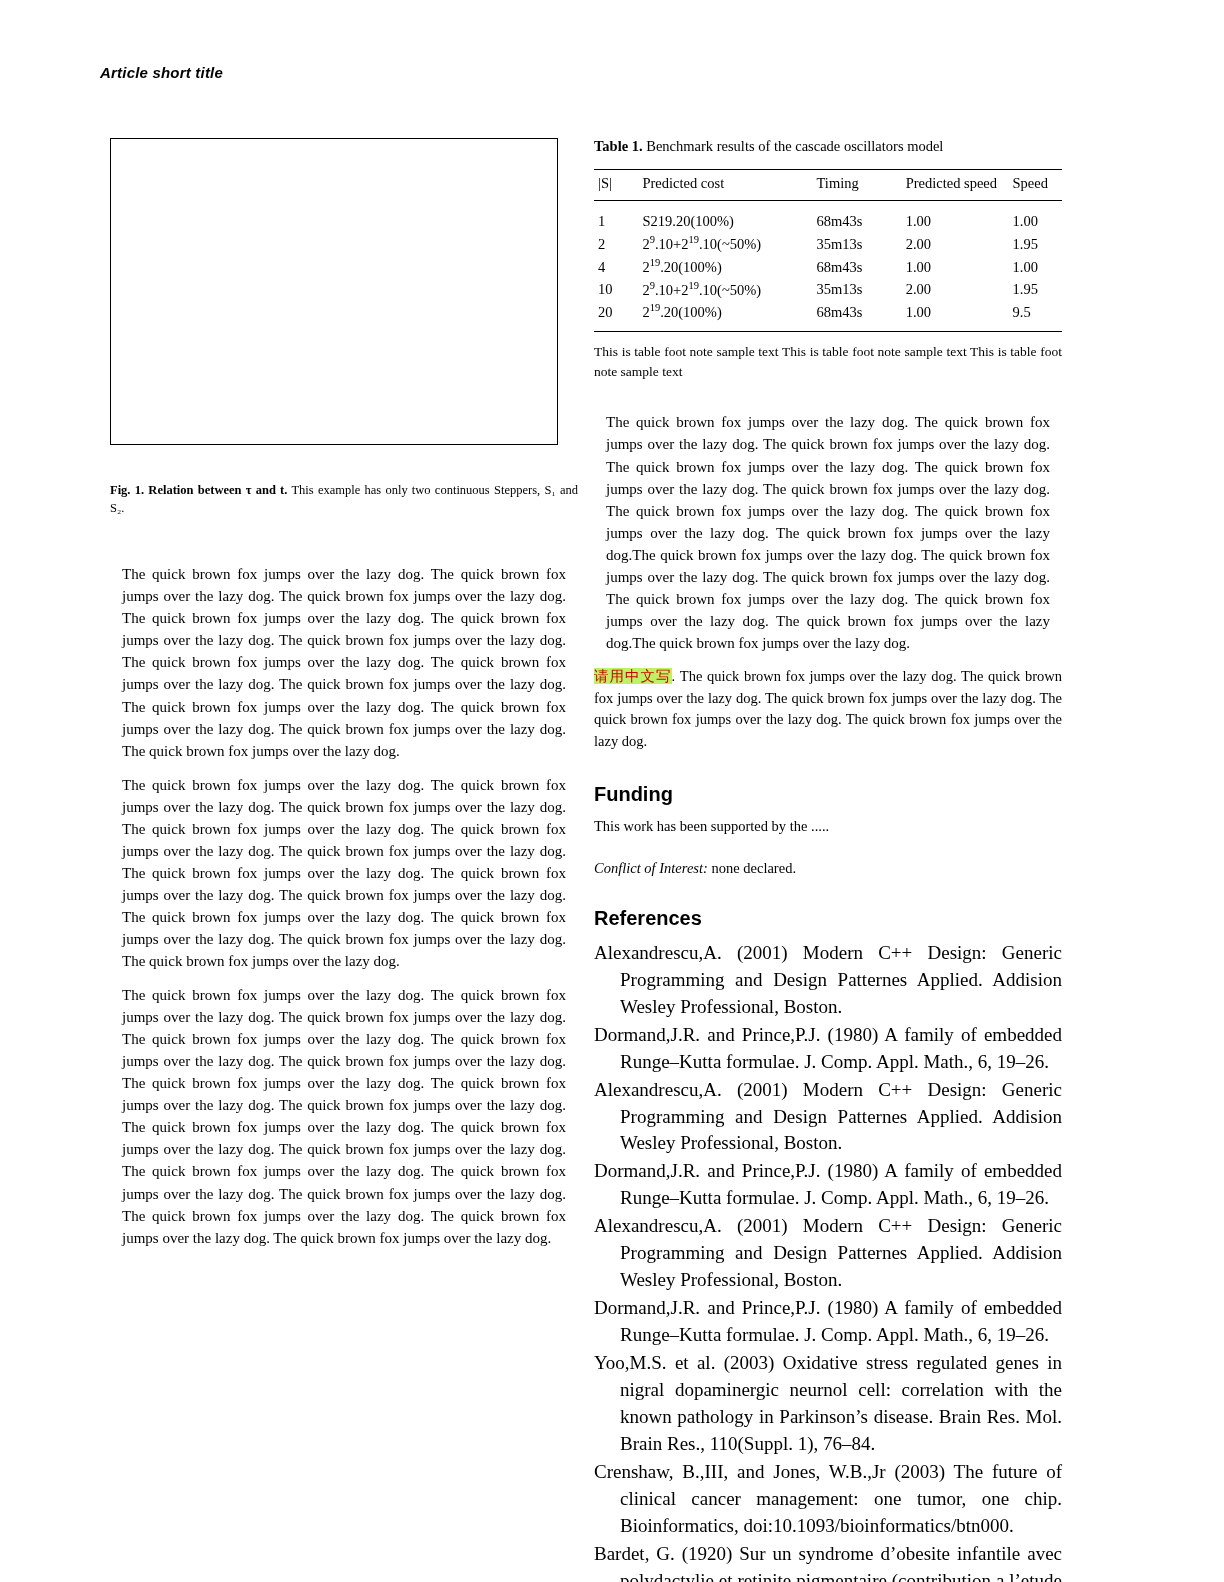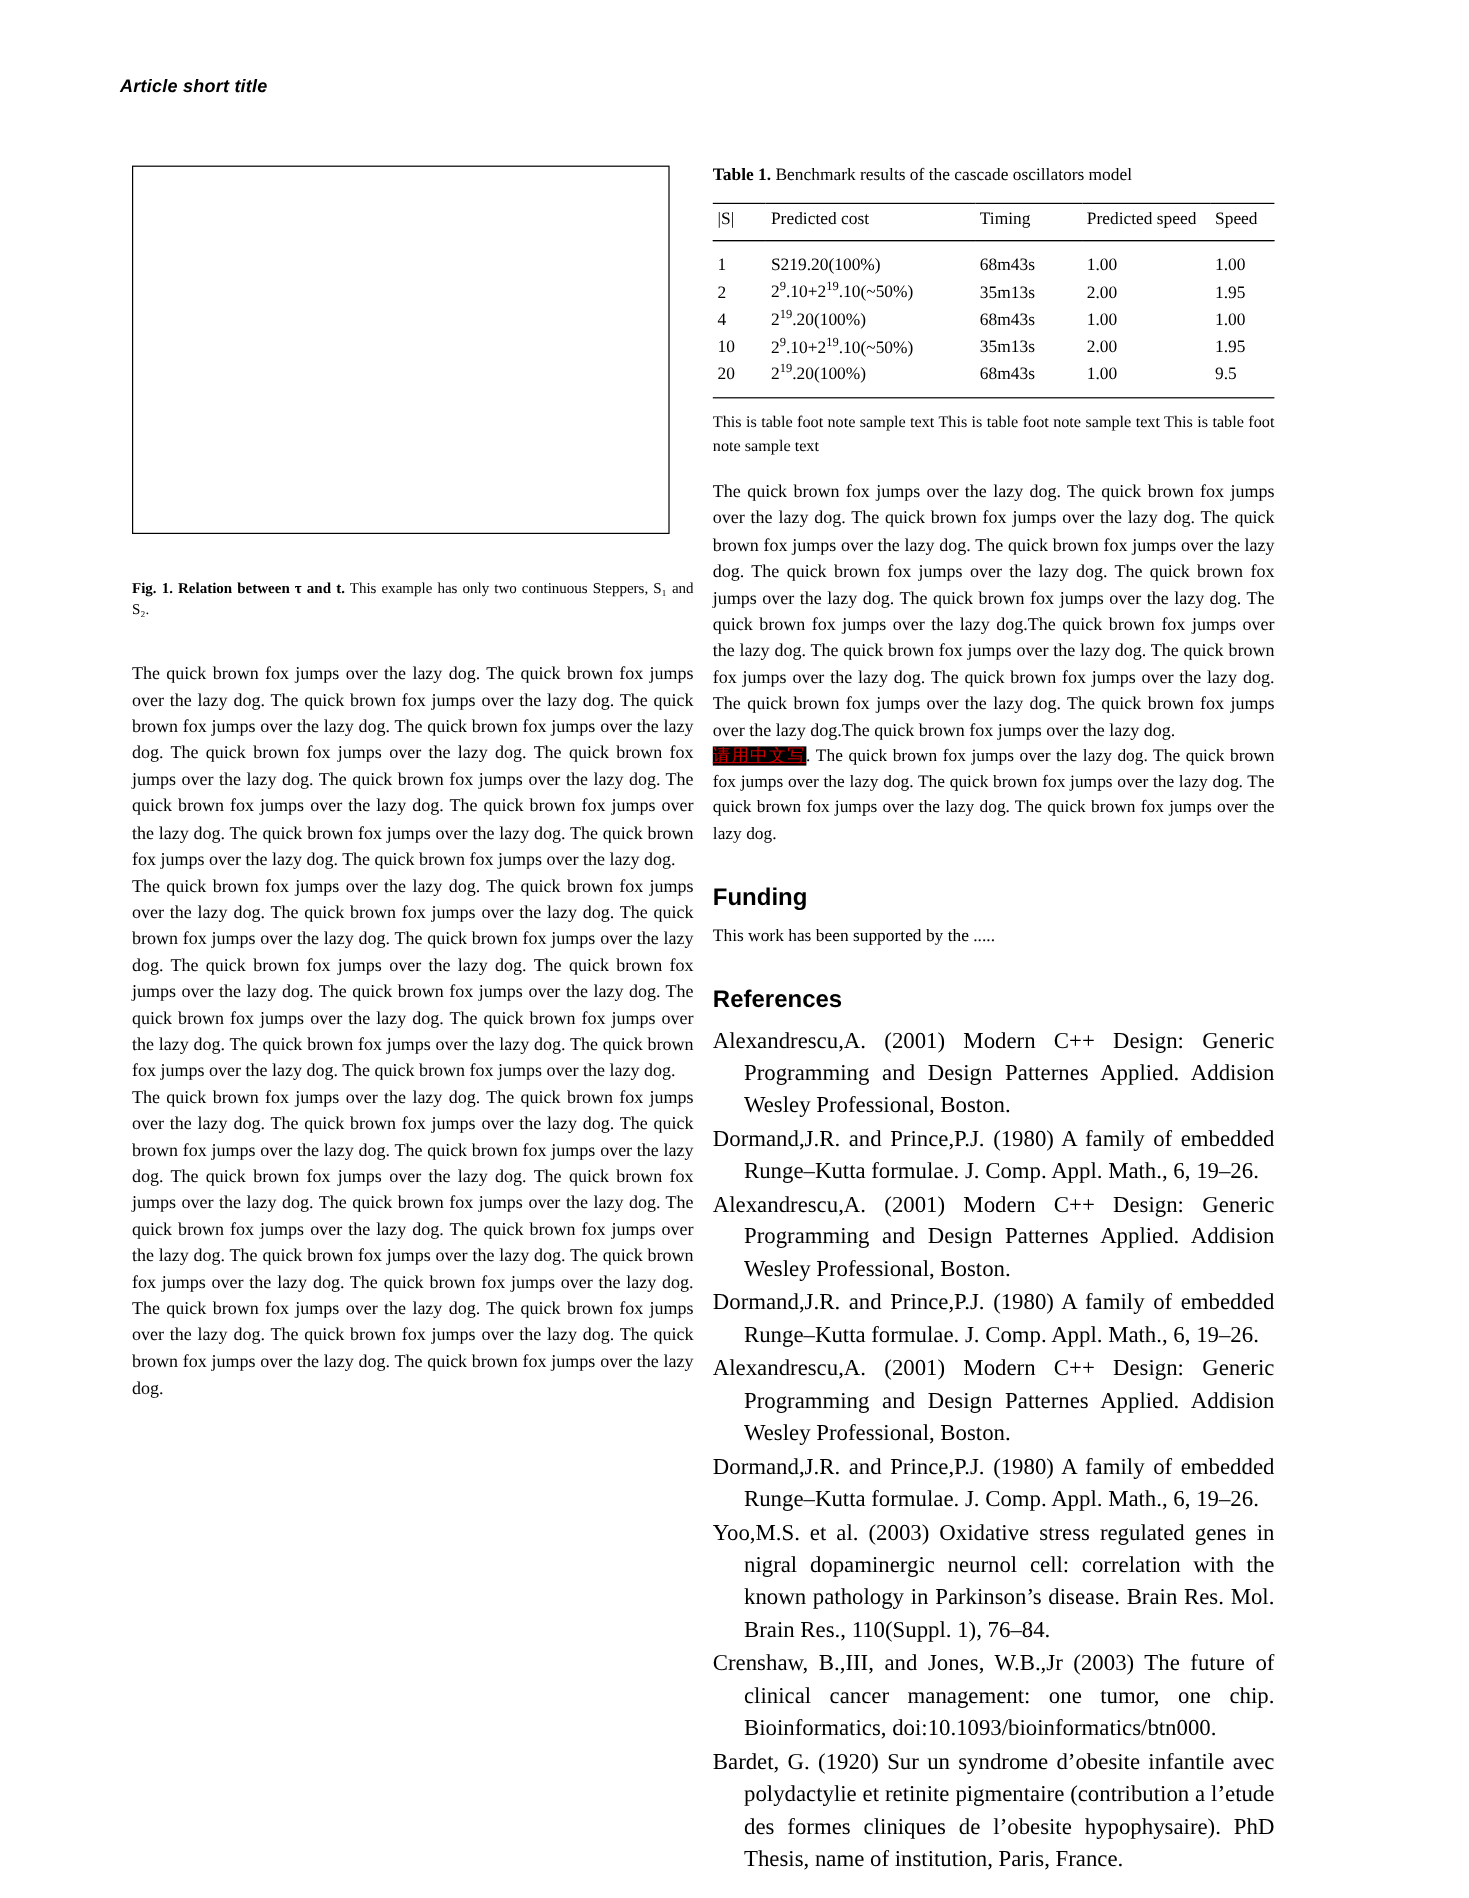--- a/index.html
+++ b/index.html
@@ -53,21 +53,21 @@
     margin-top: 36px;
     font-size: 12.5px;
     line-height: 1.45;
     text-align: justify;
   }
   .fig-caption b { font-weight: bold; }
   .body-par {
     font-size: 15px;
     line-height: 1.47;
     text-align: justify;
-    margin: 0;
+    margin: 12px;
     text-indent: 0;
   }
   .body-par + .body-par { margin-top: 0px; }
 
   .tbl-caption {
     font-size: 14.5px;
     margin-bottom: 14px;
   }
   .tbl-caption b { font-weight: bold; }
   table.bench {
@@ -103,23 +103,22 @@
   }
   sup { font-size: 0.72em; vertical-align: super; }
 
   h2.sec {
     font-family: "Liberation Sans", sans-serif;
     font-size: 20px;
     font-weight: bold;
     margin: 30px 0 10px 0;
   }
   .highlight {
-    background: #000000;
+    background: #bef264;
     color: #cc0000;
-    text-decoration: underline;
   }
   .small-par {
     font-size: 14.5px;
     line-height: 1.5;
     text-align: justify;
     margin: 0;
   }
   .coi { font-size: 14.5px; margin-top: 22px; }
   .coi i { font-style: italic; }
   .ref {
@@ -213,20 +212,21 @@
     <div class="tbl-foot">This is table foot note sample text This is table foot note sample text This is table foot note sample text</div>
 
     <div style="height:18px"></div>
 
     <p class="body-par">The quick brown fox jumps over the lazy dog. The quick brown fox jumps over the lazy dog. The quick brown fox jumps over the lazy dog. The quick brown fox jumps over the lazy dog. The quick brown fox jumps over the lazy dog. The quick brown fox jumps over the lazy dog. The quick brown fox jumps over the lazy dog. The quick brown fox jumps over the lazy dog. The quick brown fox jumps over the lazy dog.The quick brown fox jumps over the lazy dog. The quick brown fox jumps over the lazy dog. The quick brown fox jumps over the lazy dog. The quick brown fox jumps over the lazy dog. The quick brown fox jumps over the lazy dog. The quick brown fox jumps over the lazy dog.The quick brown fox jumps over the lazy dog.</p>
 
     <p class="small-par"><span class="highlight">请用中文写</span><span>. The quick brown fox jumps over the lazy dog. The quick brown fox jumps over the lazy dog. The quick brown fox jumps over the lazy dog. The quick brown fox jumps over the lazy dog. The quick brown fox jumps over the lazy dog.</span></p>
 
     <h2 class="sec">Funding</h2>
     <p class="small-par">This work has been supported by the .....</p>
+    <p class="coi"><i>Conflict of Interest:</i><span> none declared.</span></p>
 
     <h2 class="sec">References</h2>
     <div>
       <p class="ref">Alexandrescu,A. (2001) Modern C++ Design: Generic Programming and Design Patternes Applied. Addision Wesley Professional, Boston.</p>
       <p class="ref">Dormand,J.R. and Prince,P.J. (1980) A family of embedded Runge–Kutta formulae. J. Comp. Appl. Math., 6, 19–26.</p>
       <p class="ref">Alexandrescu,A. (2001) Modern C++ Design: Generic Programming and Design Patternes Applied. Addision Wesley Professional, Boston.</p>
       <p class="ref">Dormand,J.R. and Prince,P.J. (1980) A family of embedded Runge–Kutta formulae. J. Comp. Appl. Math., 6, 19–26.</p>
       <p class="ref">Alexandrescu,A. (2001) Modern C++ Design: Generic Programming and Design Patternes Applied. Addision Wesley Professional, Boston.</p>
       <p class="ref">Dormand,J.R. and Prince,P.J. (1980) A family of embedded Runge–Kutta formulae. J. Comp. Appl. Math., 6, 19–26.</p>
       <p class="ref">Yoo,M.S. et al. (2003) Oxidative stress regulated genes in nigral dopaminergic neurnol cell: correlation with the known pathology in Parkinson’s disease. Brain Res. Mol. Brain Res., 110(Suppl. 1), 76–84.</p>

